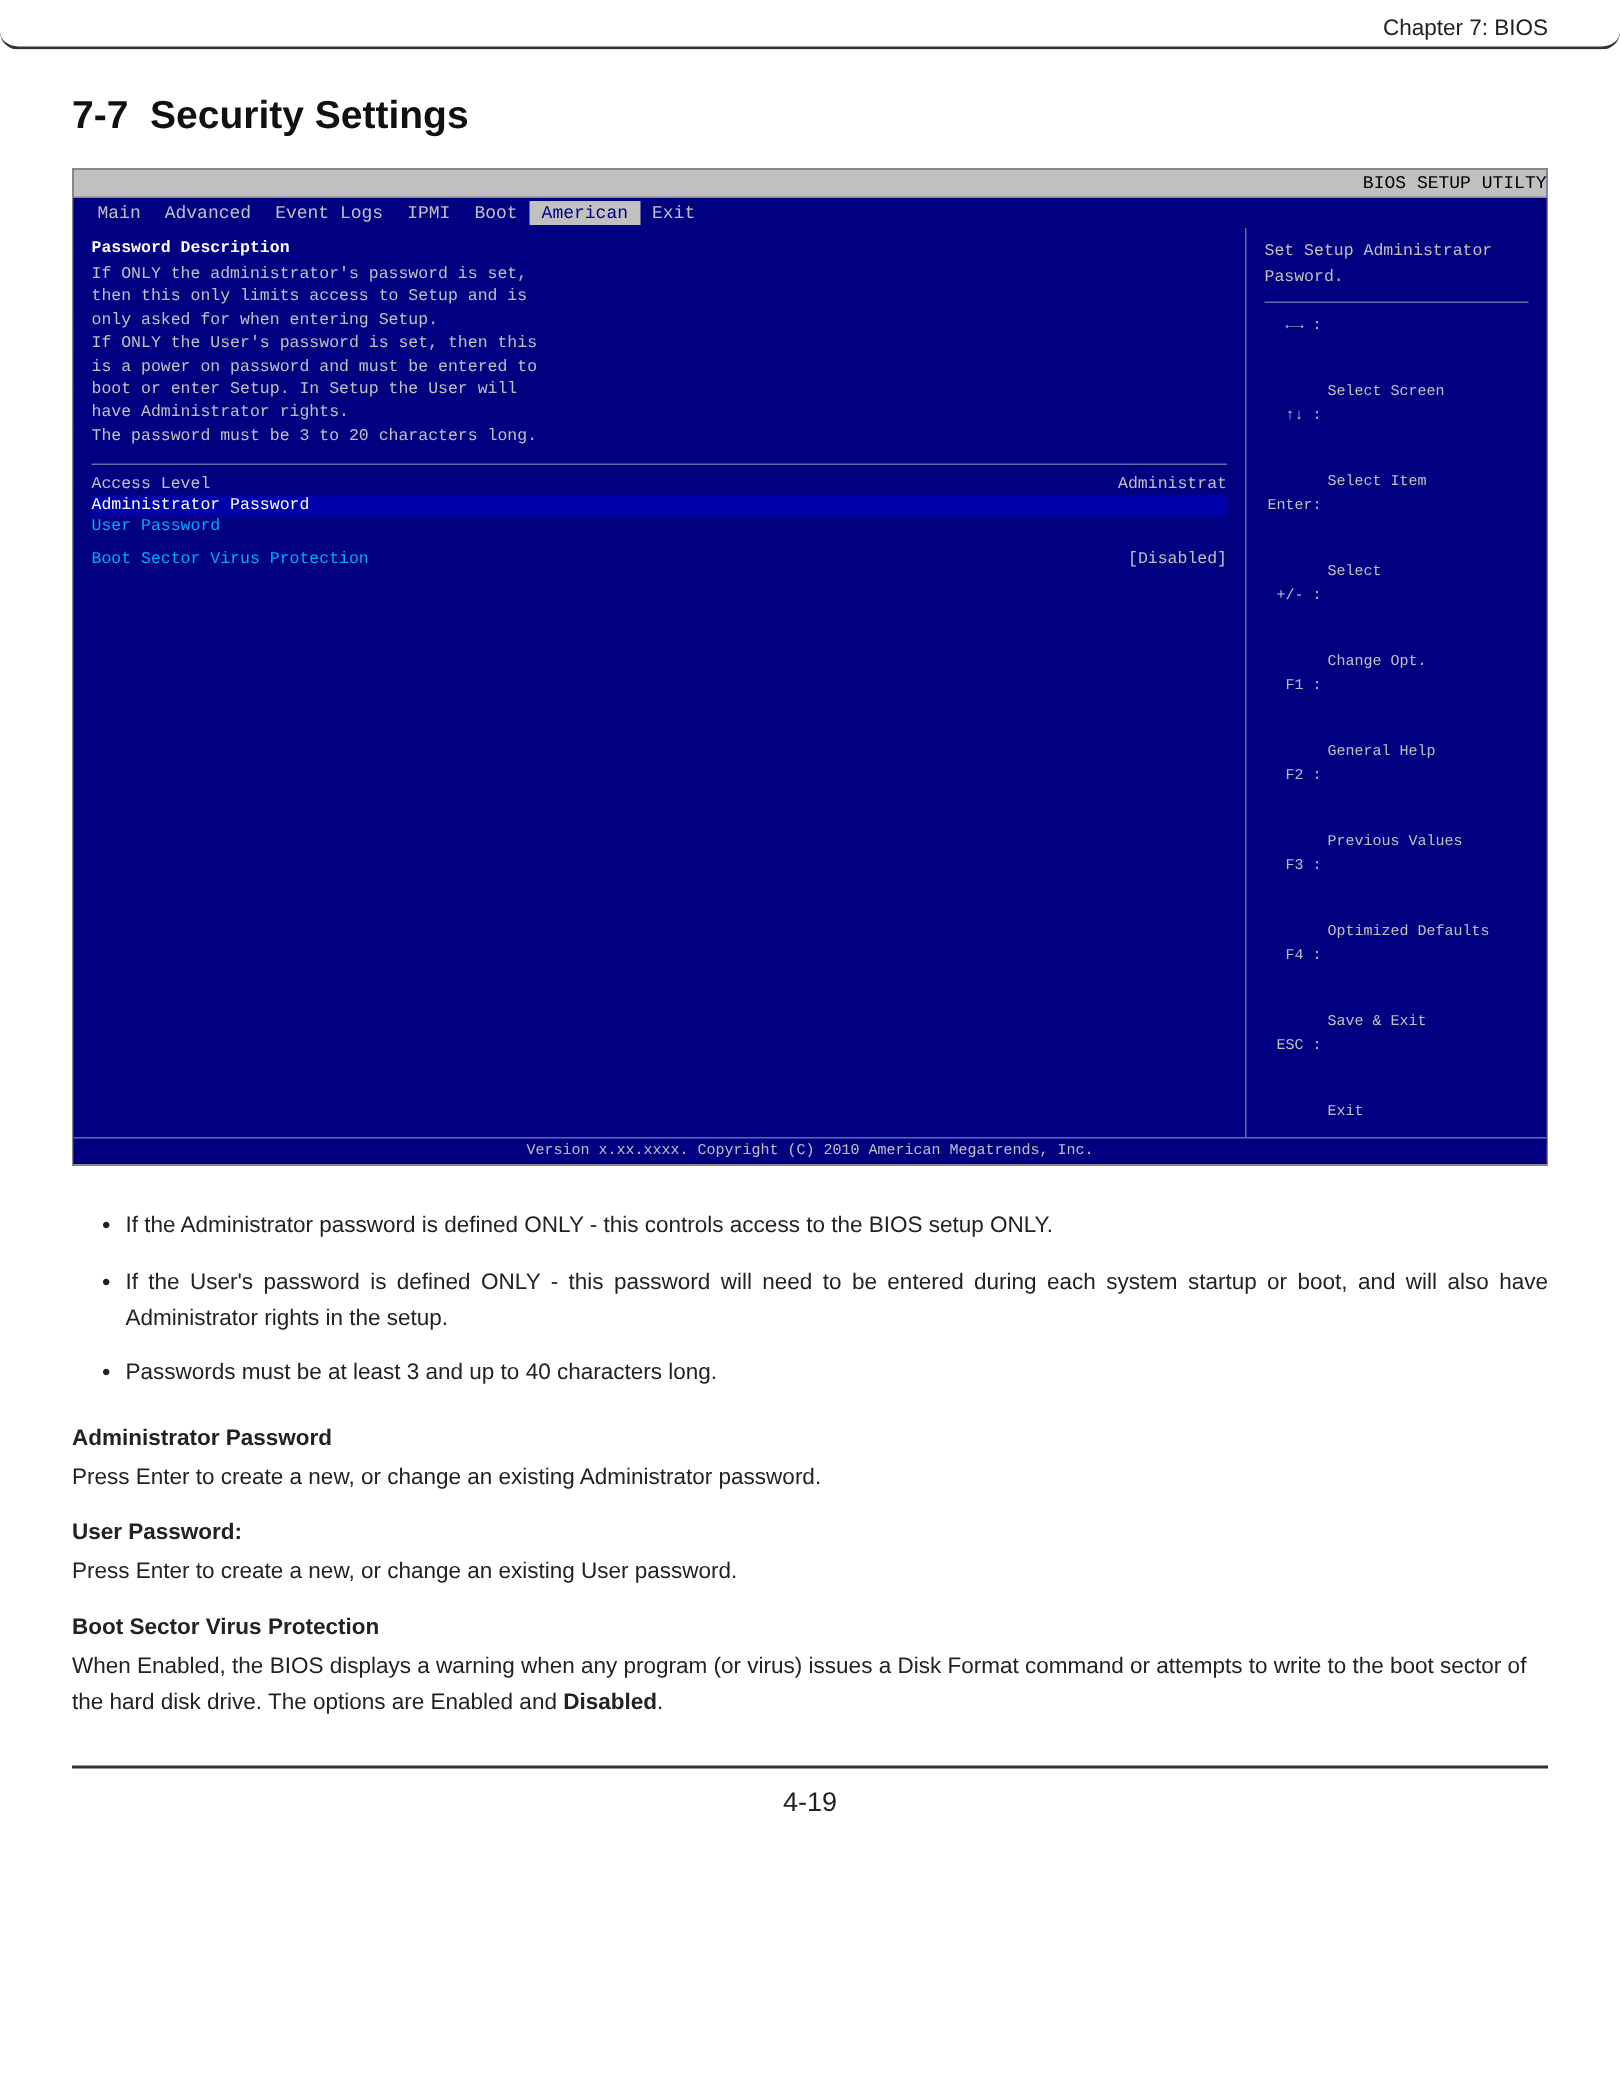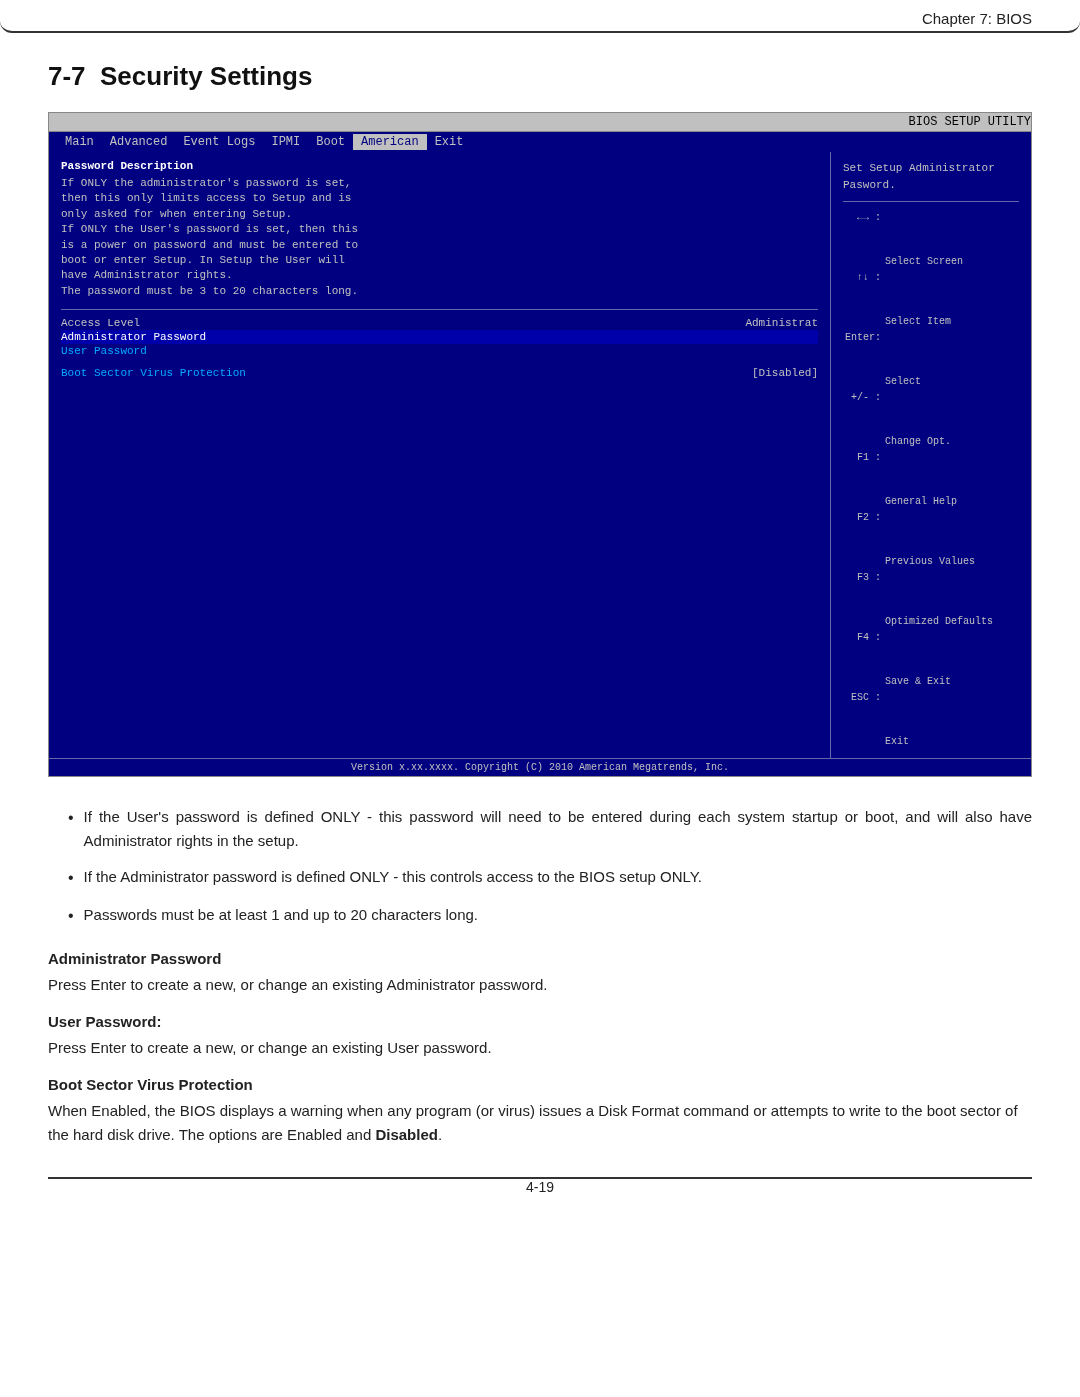--- a/index.html
+++ b/index.html
@@ -231,22 +231,22 @@
       line-height: 1.6;
     }
     .bold-inline {
       font-weight: bold;
     }
 
     
     .page-footer {
       border-top: 2px solid #333;
       text-align: center;
-      padding: 0 0 0 0;
-      font-size: 14px;
+      padding: 12px 0 0 0;
+      font-size: 18px;
       color: #222;
       margin-top: 30px;
     }
   </style>
 </head>
 <body>
 
 <div class="page-header">
   <span>Chapter 7: BIOS</span>
 </div>
@@ -354,27 +354,27 @@
           <span class="key-desc">Exit</span>
         </div>
       </div>
     </div>
 
     <div class="bios-footer">Version x.xx.xxxx. Copyright (C) 2010 American Megatrends, Inc.</div>
   </div>
 
   <ul class="bullet-list">
     <li>
+      <span class="text">If the Administrator password is defined ONLY - this controls access to the BIOS setup ONLY.</span>
+    </li>
+    <li>
       <span class="text">If the User's password is defined ONLY - this password will need to be entered during each system startup or boot, and will also have Administrator rights in the setup.</span>
     </li>
     <li>
-      <span class="text">If the Administrator password is defined ONLY - this controls access to the BIOS setup ONLY.</span>
-    </li>
-    <li>
-      <span class="text">Passwords must be at least 1 and up to 20 characters long.</span>
+      <span class="text">Passwords must be at least 3 and up to 40 characters long.</span>
     </li>
   </ul>
 
   <div class="subsection">
     <div class="subsection-title">Administrator Password</div>
     <div class="subsection-body">Press Enter to create a new, or change an existing Administrator password.</div>
   </div>
 
   <div class="subsection">
     <div class="subsection-title">User Password:</div>

